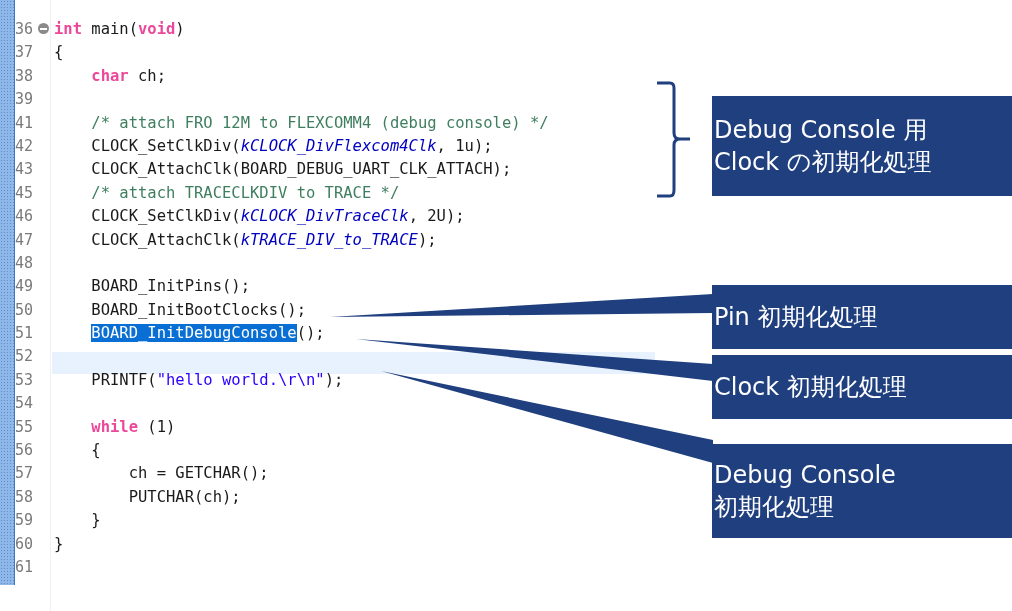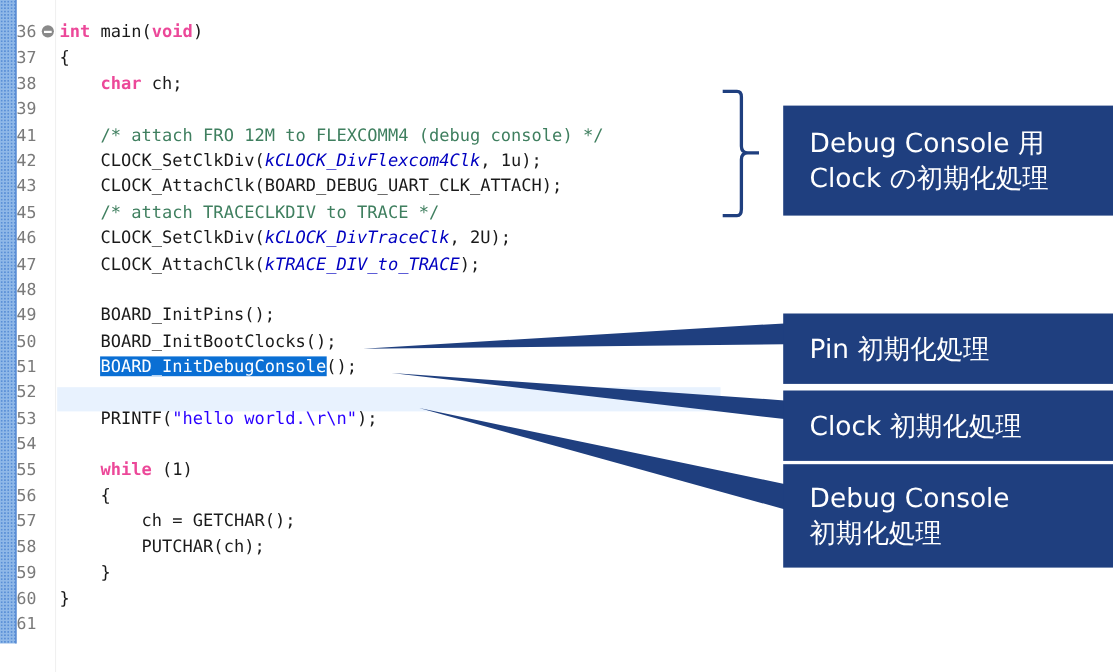--- a/index.html
+++ b/index.html
@@ -19,21 +19,21 @@
   .fold::after{content:"";position:absolute;left:2px;top:5px;width:7px;height:1.5px;background:#fff;}
   .txt{position:absolute;left:54px;color:#1a1a1a;}
   .kw{color:#ec4899;font-weight:bold;}
   .cm{color:#3f7f5f;}
   .en{color:#0000c0;font-style:italic;text-align:center;}
   .str{color:#2a00ff;}
   .sel{background:#0a6fd4;color:#ffffff;}
   .squig{text-decoration:underline wavy #e04020;text-decoration-thickness:1px;}
   .callout{position:absolute;background:#1f3f7f;color:#ffffff;
            font-family:"DejaVu Sans","Liberation Sans",sans-serif;font-size:24px;
-           line-height:32px;padding-left:24px;box-sizing:border-box;display:flex;
+           line-height:32px;padding-left:2px;box-sizing:border-box;display:flex;
            flex-direction:column;justify-content:center;}
   svg.overlay{position:absolute;left:0;top:0;width:1012px;height:611px;pointer-events:none;}
 </style>
 </head>
 <body>
 
 <div class="gutter-bar"></div>
 <div class="gutter-sep"></div>
 <div class="line-hl"></div>
 
@@ -74,16 +74,16 @@
 <div class="callout" style="left:712px;top:96px;width:300px;height:100px;">
   <div>Debug Console 用</div>
   <div>Clock の初期化処理</div>
 </div>
 <div class="callout" style="left:712px;top:285px;width:300px;height:64px;">
   <div>Pin 初期化処理</div>
 </div>
 <div class="callout" style="left:712px;top:355px;width:300px;height:64px;">
   <div>Clock 初期化処理</div>
 </div>
-<div class="callout" style="left:712px;top:422px;width:300px;height:94px;">
+<div class="callout" style="left:712px;top:444px;width:300px;height:94px;">
   <div>Debug Console</div>
   <div>初期化処理</div>
 </div>
 
 </body></html>

